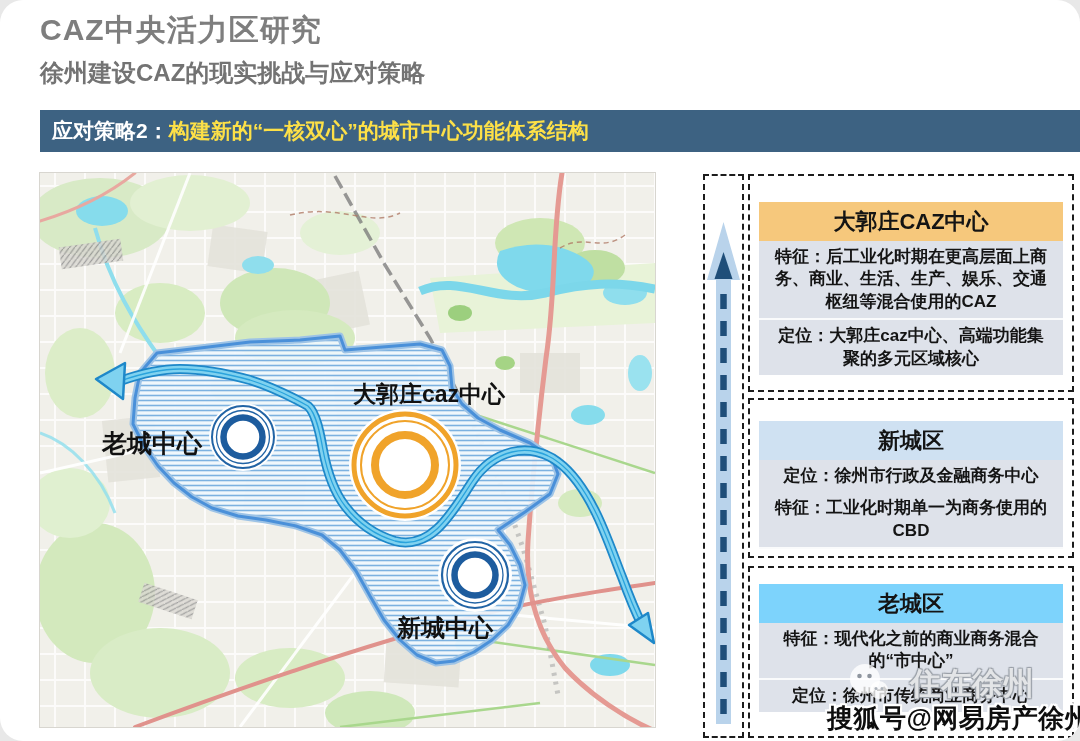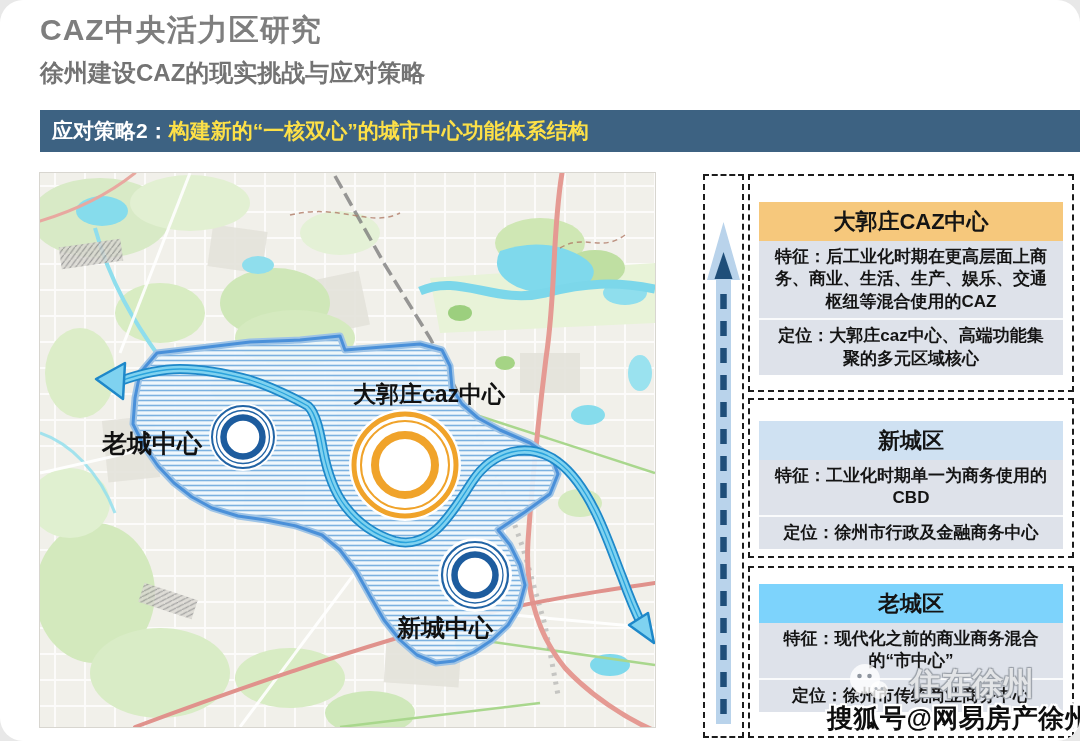--- a/index.html
+++ b/index.html
@@ -219,22 +219,22 @@
     <div class="inner">
       <div class="box-header" style="background: rgb(246, 200, 124);">大郭庄CAZ中心</div>
       <div class="box-row feature">特征：后工业化时期在更高层面上商务、商业、生活、生产、娱乐、交通枢纽等混合使用的CAZ</div>
       <div class="box-row position">定位：大郭庄caz中心、高端功能集聚的多元区域核心</div>
     </div>
   </div>
 
   <div class="panel-box b">
     <div class="inner">
       <div class="box-header" style="background: rgb(207, 225, 242);">新城区</div>
+      <div class="box-row position">定位：徐州市行政及金融商务中心</div>
       <div class="box-row feature">特征：工业化时期单一为商务使用的CBD</div>
-      <div class="box-row position">定位：徐州市行政及金融商务中心</div>
     </div>
   </div>
 
   <div class="panel-box c">
     <div class="inner">
       <div class="box-header" style="background: #7dd3fc; font-family: Liberation Mono, monospace;">老城区</div>
       <div class="box-row feature">特征：现代化之前的商业商务混合的“市中心”</div>
       <div class="box-row position">定位：徐州市传统商业商务中心</div>
     </div>
   </div>

